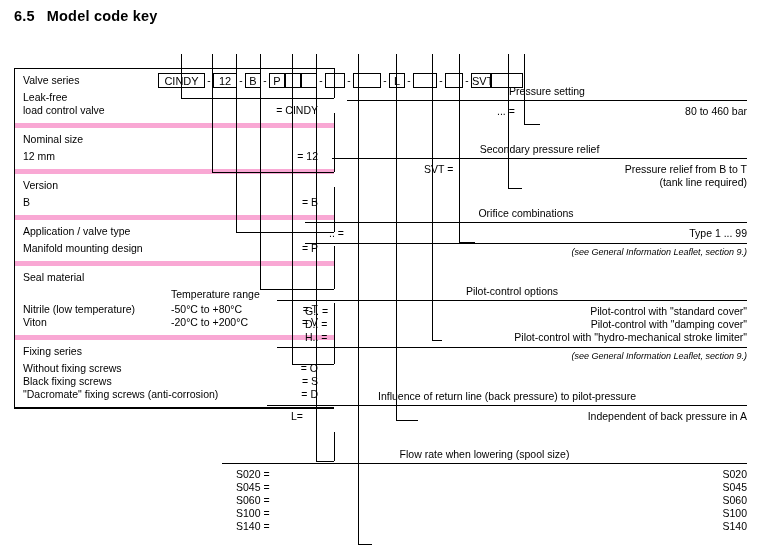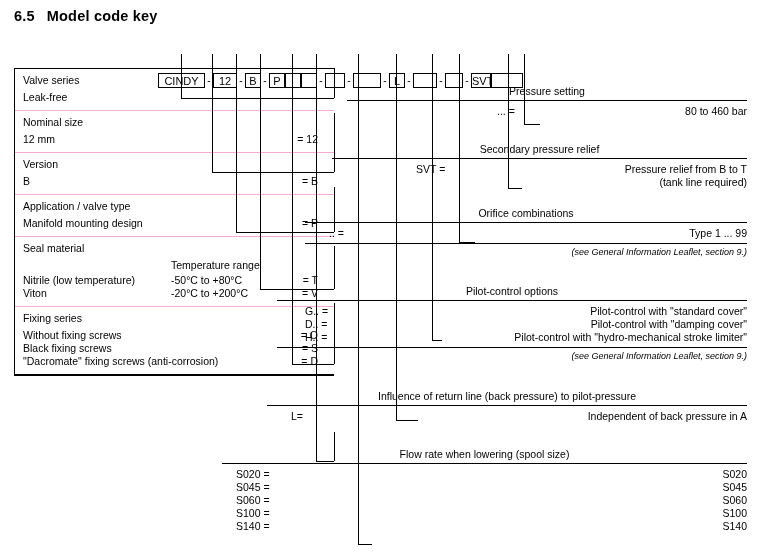--- a/index.html
+++ b/index.html
@@ -76,21 +76,21 @@
     top: 68px;
     width: 320px;
     border: 1px solid #000;
     border-right: none;
     box-sizing: border-box;
     font-size: 10.5px;
   }
   .lsec {
     position: relative;
     padding: 5px 8px 6px 8px;
-    border-bottom: 1px solid #f9a8d4;
+    border-bottom: 5px solid #f9a8d4;
   }
   .lsec:last-child { border-bottom: 1px solid #000; }
   .lsec .title {
     font-size: 10.5px;
     margin-bottom: 5px;
   }
   .lrow {
     position: relative;
     height: 13px;
     line-height: 13px;
@@ -198,20 +198,24 @@
     <div class="box b-press"></div>
   </div>
 
   <div class="leftblock">
 
     <div class="lsec">
       <div class="title">Valve series</div>
       <div class="lrow">
         <span class="lbl">Leak-free</span>
         <span class="eq"></span>
+      </div>
+      <div class="lrow">
+        <span class="lbl">load control valve</span>
+        <span class="eq">= CINDY</span>
       </div>
     </div>
 
     <div class="lsec">
       <div class="title">Nominal size</div>
       <div class="lrow">
         <span class="lbl">12 mm</span>
         <span class="eq">= 12</span>
       </div>
     </div>
@@ -312,21 +316,21 @@
     <div class="rtitle">Pressure setting</div>
     <div class="rrow">
       <span class="key" style="left:150px;">... =</span>
       <span class="val">80 to 460 bar</span>
     </div>
   </div>
 
   <div class="rsec" style="top:143px; width:415px;">
     <div class="rtitle">Secondary pressure relief</div>
     <div class="rrow">
-      <span class="key" style="left:84px;">SVT =</span>
+      <span class="key" style="left:92px;">SVT =</span>
       <span class="val">Pressure relief from B to T</span>
     </div>
     <div class="rrow">
       <span class="val">(tank line required)</span>
     </div>
   </div>
 
   <div class="rsec" style="top:207px; width:442px;">
     <div class="rtitle">Orifice combinations</div>
     <div class="rrow">

